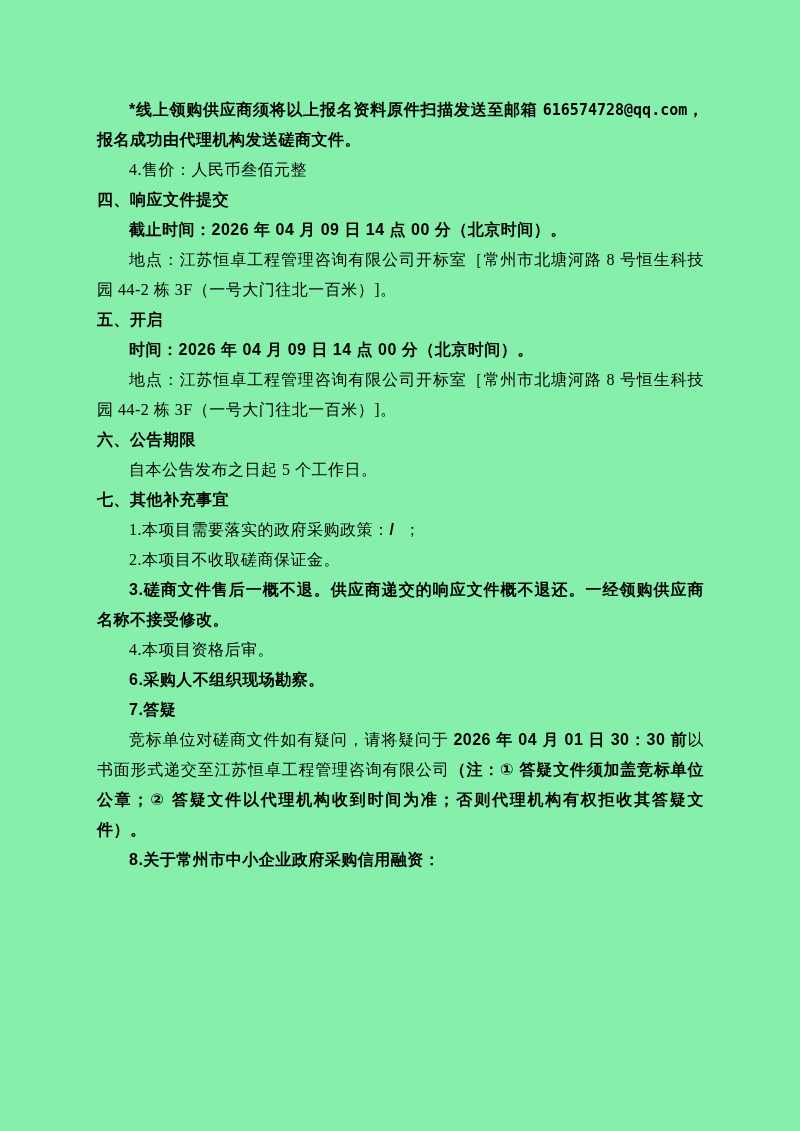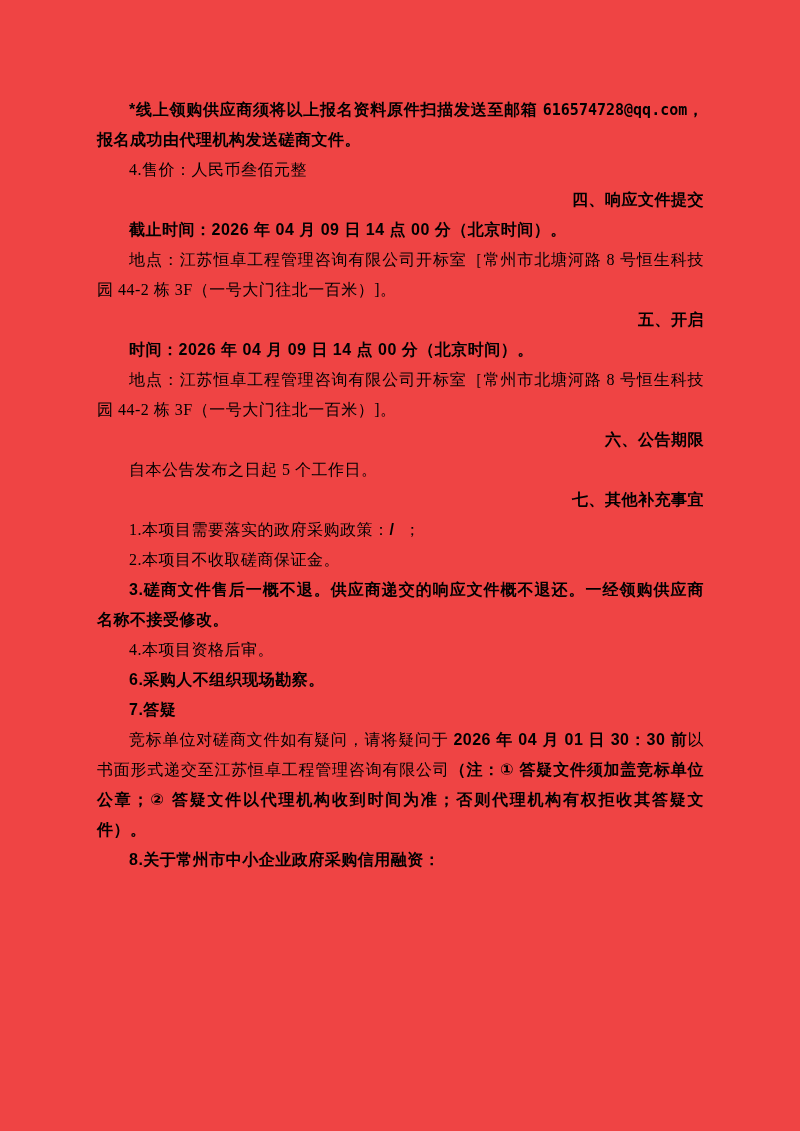--- a/index.html
+++ b/index.html
@@ -4,21 +4,21 @@
 <style>
   html, body {
     margin: 0;
     padding: 0;
     background: #ffffff;
   }
   .page {
     position: relative;
     width: 800px;
     height: 1131px;
-    background: #ef4444;
+    background: #86efac;
     box-sizing: border-box;
     padding: 95px 96px 0 97px;
     overflow: hidden;
   }
   .doc {
     width: 607px;
   }
   .para {
     margin: 0;
     padding: 0;
@@ -26,21 +26,21 @@
     font-size: 16px;
     line-height: 30px;
     color: #000000;
     text-align: justify;
     letter-spacing: 0.5px;
   }
   .para.indent { text-indent: 2em; }
   .para.heading {
     font-family: "Liberation Sans", "DejaVu Sans", sans-serif;
     font-weight: 700;
-    text-align: right;
+    text-align: left;
   }
   span.run { white-space: pre-wrap; }
   span.b {
     font-family: "Liberation Sans", "DejaVu Sans", sans-serif;
     font-weight: 700;
   }
   span.u {
     text-underline-offset: 3px;
   }
   span.m {

